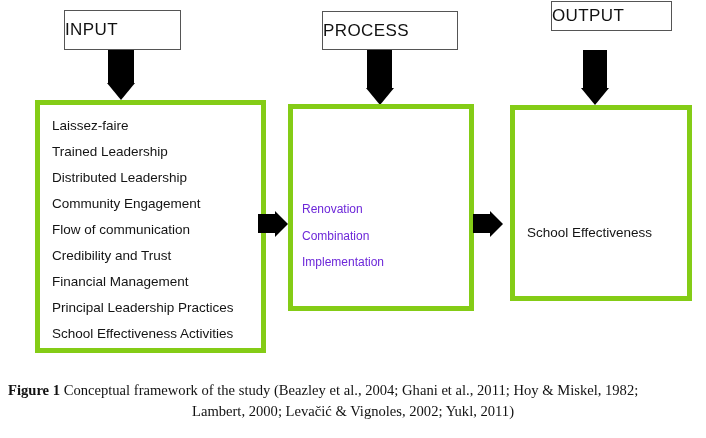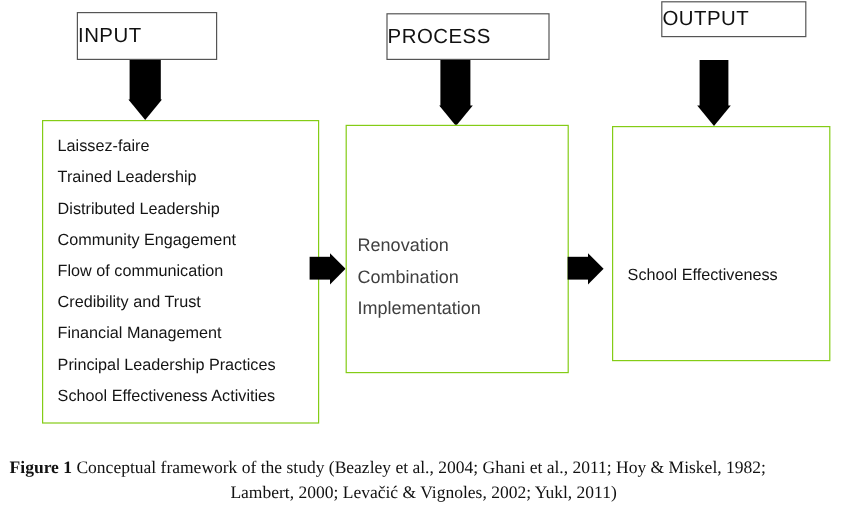--- a/index.html
+++ b/index.html
@@ -36,21 +36,21 @@
     color: #111111;
     box-sizing: border-box;
   }
   #hdr-input   { left: 64px;  top: 10px; width: 117px; height: 40px; }
   #hdr-process { left: 322px; top: 11px; width: 136px; height: 39px; }
   #hdr-output  { left: 535px; top: 1px; width: 121px; height: 30px; margin-left: 16px; }
 
   
   .content-box {
     position: absolute;
-    border: 1px solid #84cc16;
+    border: 5px solid #84cc16;
     background: #ffffff;
     box-sizing: border-box;
   }
   #box-input   { left: 35px;  top: 100px; width: 231px; height: 253px; }
   #box-process { left: 288px; top: 104px; width: 186px; height: 207px; }
   #box-output  { left: 510px; top: 105px; width: 182px; height: 196px; padding-left: 32px; }
 
   #box-input .list {
     position: absolute;
     left: 12px;
@@ -64,24 +64,24 @@
     color: #141414;
   }
 
   #box-process .list {
     position: absolute;
     left: 9px;
     top: 87px;
     right: 4px;
   }
   #box-process .list .item {
-    font-size: 15px;
+    font-size: 12px;
     line-height: 26.5px;
     white-space: nowrap;
-    color: #404040;
+    color: #6d28d9;
   }
 
   #box-output .otext {
     position: absolute;
     left: 12px;
     top: 114px;
     font-size: 13.5px;
     line-height: 18px;
     white-space: nowrap;
     color: #141414;

